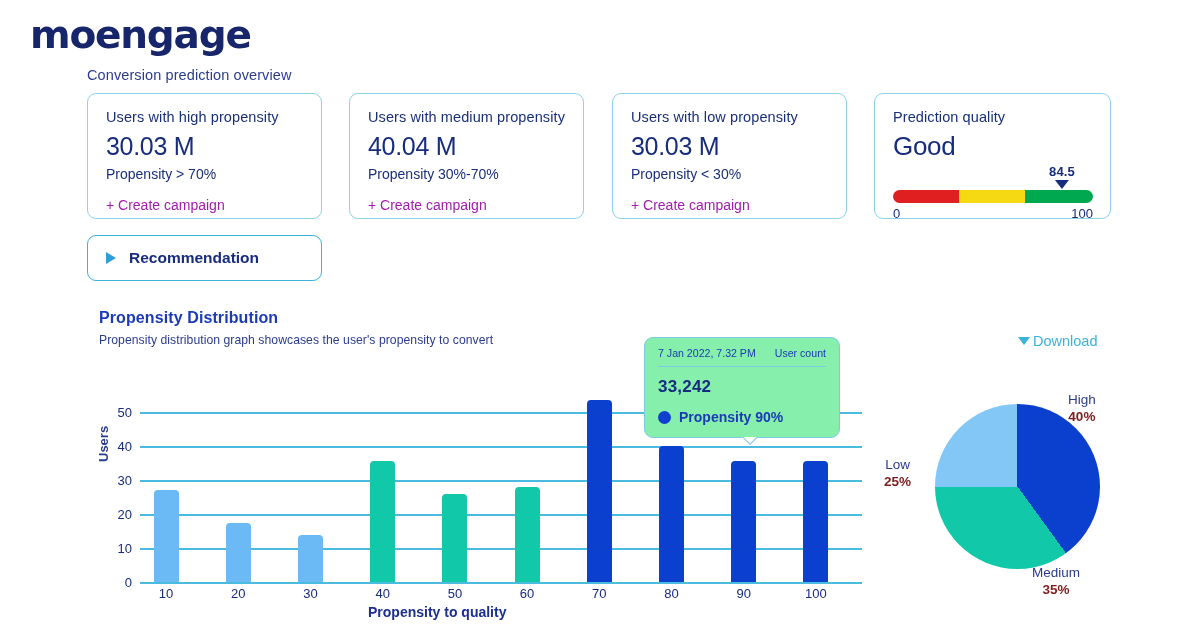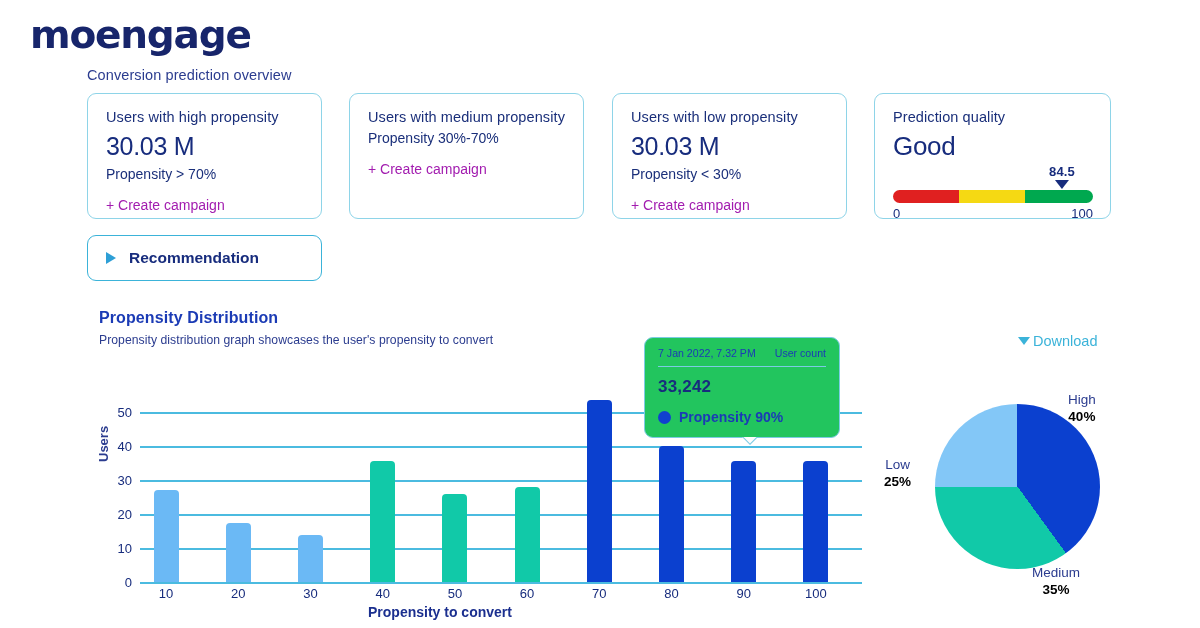--- a/index.html
+++ b/index.html
@@ -133,21 +133,21 @@
     font-size: 13px; color: #172c7d;
   }
   .xaxis-title {
     position: absolute; left: 368px; top: 604px;
     font-size: 14px; font-weight: 700; color: #1b2f8f;
   }
 
   
   .tooltip {
     position: absolute; left: 644px; top: 337px; width: 196px;
-    background: #22c55e; border: 1.5px solid #7ccbe4;
+    background: #86efac; border: 1.5px solid #7ccbe4;
     border-radius: 9px; padding: 9px 13px 12px;
     z-index: 5;
   }
   .tt-head {
     display: flex; justify-content: space-between;
     font-size: 10.6px; color: #1b3bb5; padding-bottom: 7px;
     border-bottom: 1.5px solid #7ccbe4;
   }
   .tt-value {
     font-size: 17px; font-weight: 700; color: #172c7d;
@@ -167,21 +167,21 @@
     width: 12px; height: 12px; background: #fdfdfd;
     border: 1.5px solid #7ccbe4; transform: rotate(45deg);
   }
 
   
   .pie {
     position: absolute; left: 935px; top: 404px;
     width: 165px; height: 165px; border-radius: 50%;
   }
   .pie-lbl { position: absolute; font-size: 13.5px; color: #2b3c8f; text-align: center; }
-  .pie-lbl b { display: block; font-weight: 700; color: #000000; margin-top: 2px; }
+  .pie-lbl b { display: block; font-weight: 700; color: #7f1d1d; margin-top: 2px; }
   .pie-high   { left: 1068px; top: 392px; }
   .pie-low    { left: 884px;  top: 457px; }
   .pie-medium { left: 1032px; top: 565px; }
 </style>
 </head>
 <body>
 
 <div class="page">
 
   <div class="logo">moengage</div>
@@ -190,20 +190,21 @@
 
   <div class="card c1">
     <div class="card-title">Users with high propensity</div>
     <div class="card-value">30.03 M</div>
     <div class="card-sub">Propensity &gt; 70%</div>
     <div class="card-link">+ Create campaign</div>
   </div>
 
   <div class="card c2">
     <div class="card-title">Users with medium propensity</div>
+    <div class="card-value">40.04 M</div>
     <div class="card-sub">Propensity 30%-70%</div>
     <div class="card-link">+ Create campaign</div>
   </div>
 
   <div class="card c3">
     <div class="card-title">Users with low propensity</div>
     <div class="card-value">30.03 M</div>
     <div class="card-sub">Propensity &lt; 30%</div>
     <div class="card-link">+ Create campaign</div>
   </div>
@@ -274,21 +275,21 @@
       <span style="left: 98.3px;">20</span>
       <span style="left: 170.5px;">30</span>
       <span style="left: 242.7px;">40</span>
       <span style="left: 314.9px;">50</span>
       <span style="left: 387.1px;">60</span>
       <span style="left: 459.3px;">70</span>
       <span style="left: 531.5px;">80</span>
       <span style="left: 603.7px;">90</span>
       <span style="left: 675.9px;">100</span>
     </div>
-  <div class="xaxis-title">Propensity to convert</div>
+  <div class="xaxis-title">Propensity to quality</div>
 
   <div class="tooltip">
     <div class="tt-head">
       <span>7 Jan 2022, 7.32 PM</span>
       <span>User count</span>
     </div>
     <div class="tt-value">33,242</div>
     <div class="tt-series">
       <span class="tt-dot"></span>
       <span>Propensity 90%</span>

